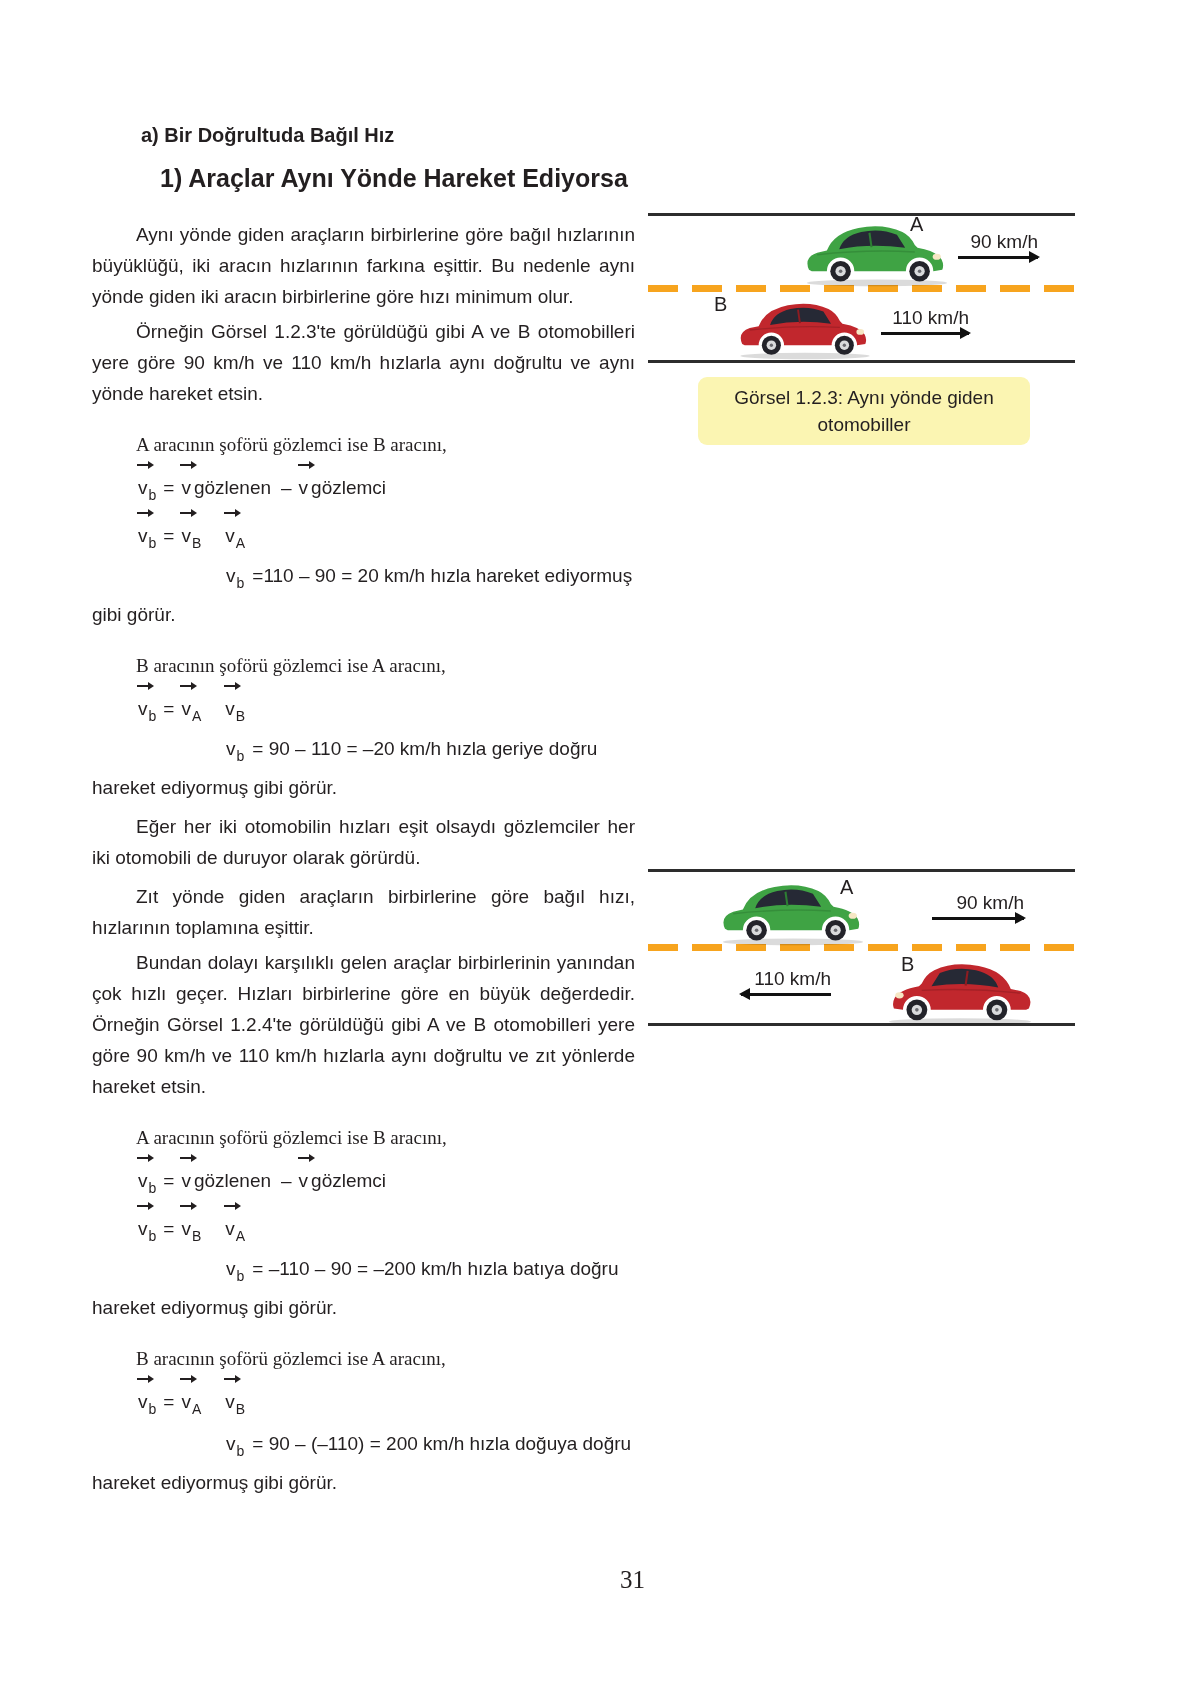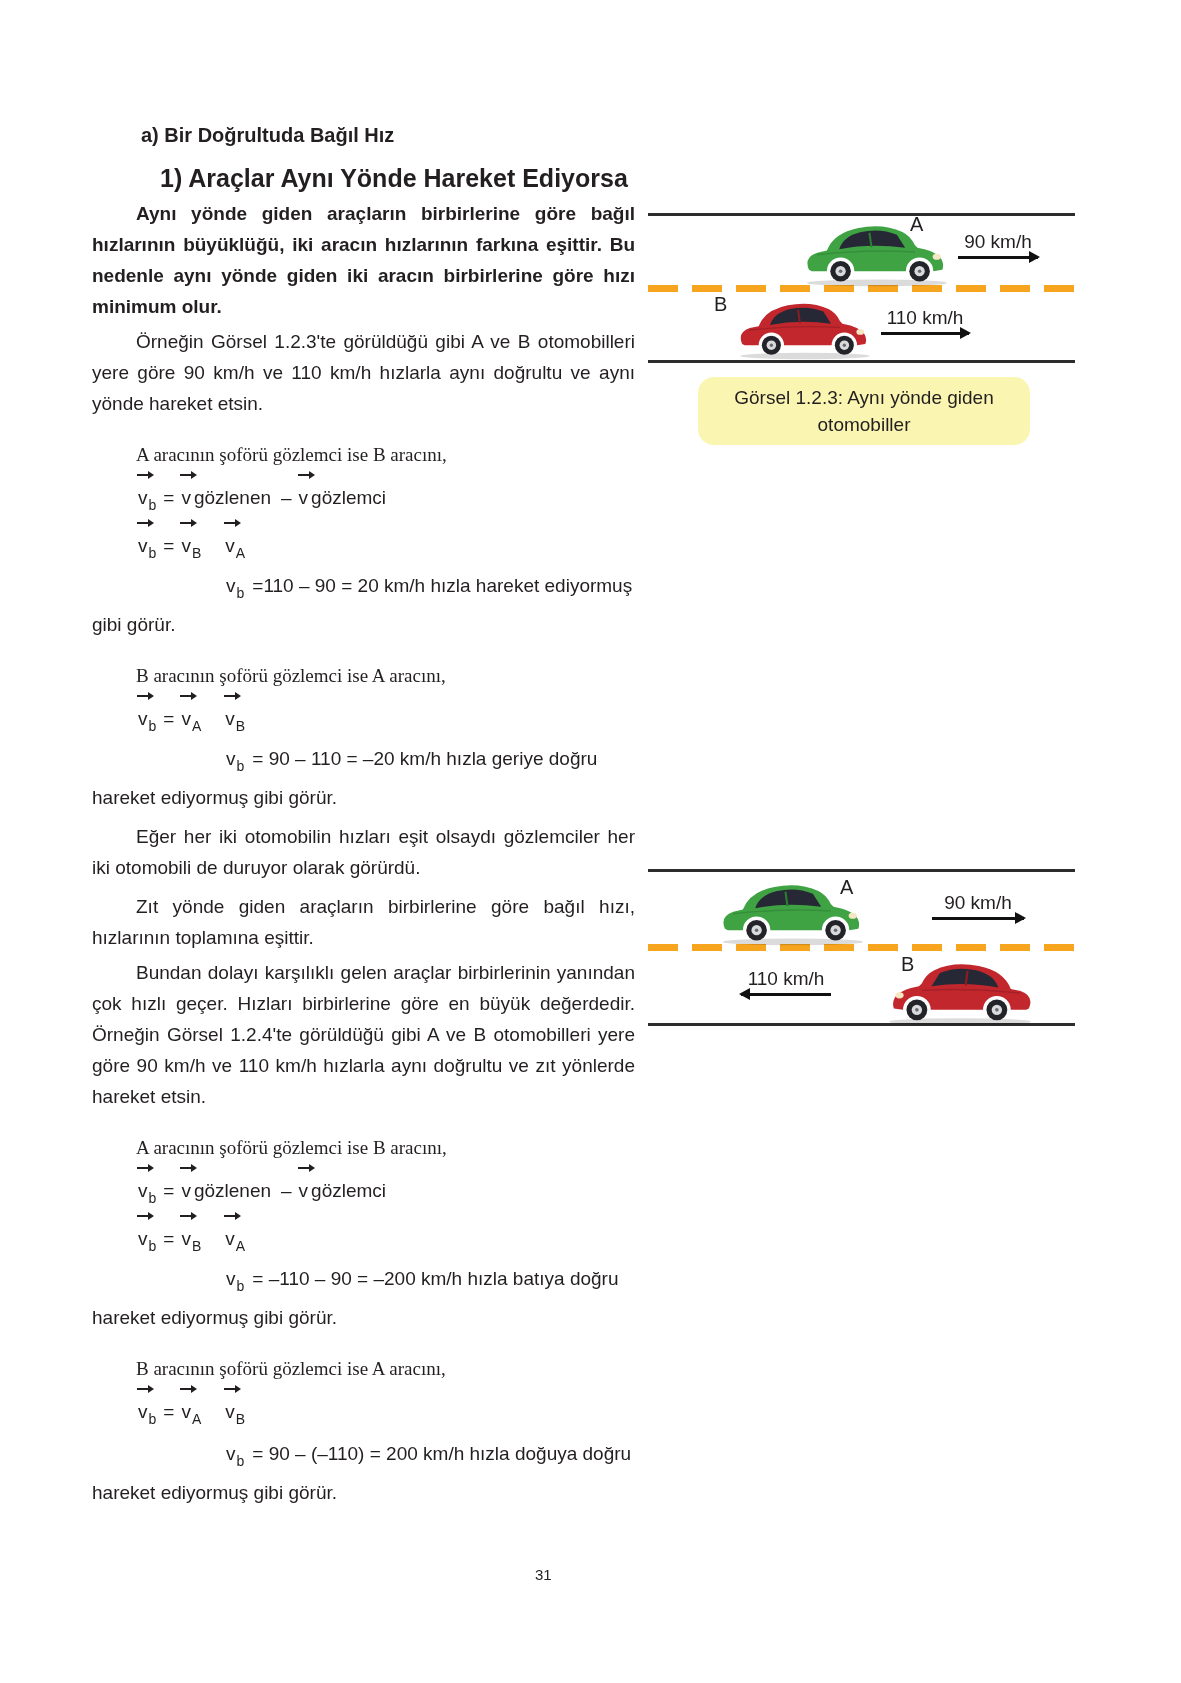--- a/index.html
+++ b/index.html
@@ -13,21 +13,21 @@
   }
   
   .col{
     position:absolute;left:92px;top:112px;width:543px;
     font-size:19px;line-height:31px;
   }
   .h-main{font-weight:bold;font-size:20px;padding-left:41px;margin:8px;}
   .h-sub{font-weight:bold;font-size:25px;padding-left:68px;margin:12px 0 0 0;}
   .h-sub.gap-top{margin-top:50px;}
   .para{margin:4px 0 0 0;text-indent:44px;text-align:justify;}
-  .para.mt10{margin-top:4px;font-weight:bold;}
+  .para.mt10{margin-top:25px;}
   .para.mt8{margin-top:8px;}
   .lead{margin:20px 0 0 0;text-indent:44px;font-family:Liberation Serif, serif;}
   .result{margin:4px 0 0 0;text-indent:44px;}
   .result.mt6{margin-top:6px;}
   
   .eq{height:36px;padding-top:10px;margin:2px 0 0 44px;white-space:nowrap;}
   .mvar{display:inline-block;margin:0 2px;text-align:center;}
   .mvar .base{display:inline-block;position:relative;font-size:19px;}
   .vec .base::before{
     content:"";position:absolute;left:-1px;top:-8px;width:13px;height:2px;background:#231f20;
@@ -50,42 +50,42 @@
   .lane-dash{
     position:absolute;left:0;width:427px;height:7px;
     background:repeating-linear-gradient(90deg,#F7A41E 0 30px,transparent 30px 44px);
   }
   .car{position:absolute;}
   .car svg{display:block;width:100%;height:auto;}
   .car-green{--body:#3fa344;--body-dark:#2d7d33;}
   .car-red{--body:#c1272d;--body-dark:#8e1c21;}
   .car.flip svg{transform:scaleX(-1);}
   .car-label{position:absolute;font-size:20px;color:#231f20;}
-  .speed{position:absolute;text-align:center;}
+  .speed{position:absolute;text-align:right;}
   .speed-label{font-size:19px;margin-bottom:3px;white-space:nowrap;}
   .arrow{position:relative;height:2.5px;background:#111;margin-top:2px;}
   .arrow.right::after{
     content:"";position:absolute;right:-2px;top:-5px;width:0;height:0;
     border-left:11px solid #111;border-top:6px solid transparent;border-bottom:6px solid transparent;
   }
   .arrow.left::after{
     content:"";position:absolute;left:-2px;top:-5px;width:0;height:0;
     border-right:11px solid #111;border-top:6px solid transparent;border-bottom:6px solid transparent;
   }
   .caption{
     position:absolute;left:50px;width:332px;
-    background:#FBF5B2;border-radius:16px;
+    background:#FBF5B2;border-radius:9px;
     padding:7px 10px;box-sizing:border-box;
     text-align:center;font-size:19px;line-height:27px;
   }
   #fig1 .caption{top:172px;}
   #fig2 .caption{top:181px;}
   .page-number{
     position:absolute;left:535px;top:1566px;width:110px;
-    text-align:left;font-size:15px;
+    text-align:right;font-size:25px;font-family:Liberation Serif, serif;
   }
 </style>
 </head>
 <body>
 
 <svg width="0" height="0" style="position:absolute" aria-hidden="true">
   <defs>
     <g id="car-shape">
       <ellipse cx="115" cy="93" rx="102" ry="5" fill="rgba(0,0,0,0.14)"></ellipse>
       <path d="M16 74 Q8 56 28 49 L42 46 Q52 20 88 13 Q124 6 152 19 Q164 25 170 38 L174 42 Q202 47 209 59 Q213 67 210 74 L197 76 A20 20 0 0 0 157 76 L82 76 A20 20 0 0 0 42 76 L20 76 Z" fill="var(--body)"></path>

